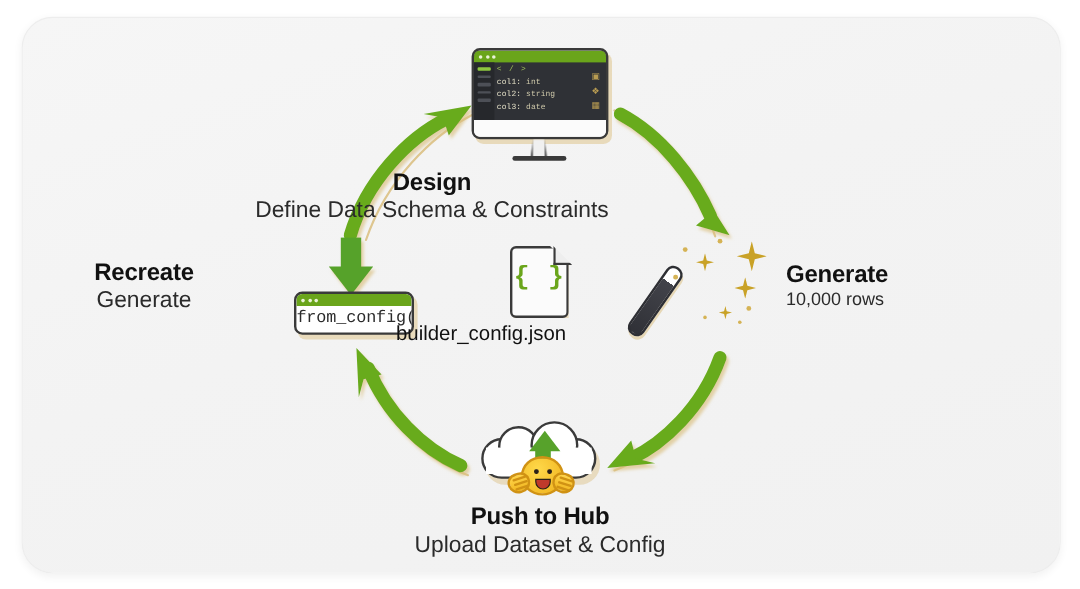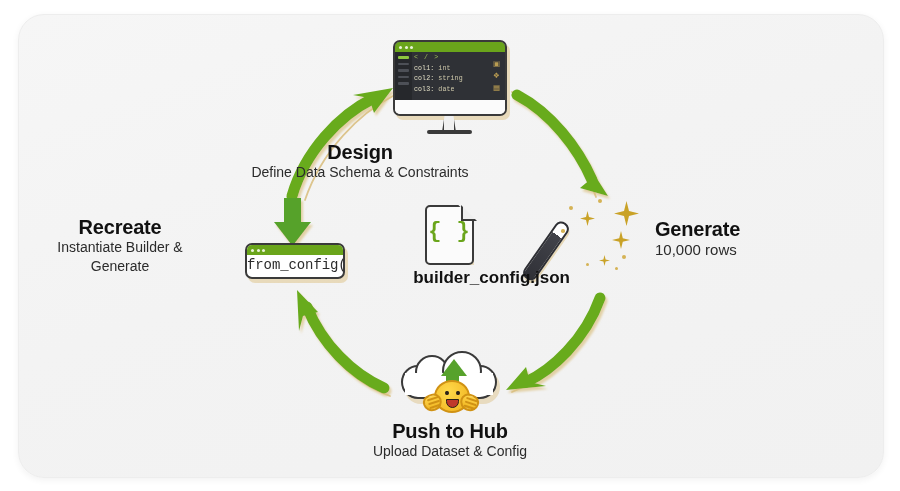--- a/index.html
+++ b/index.html
@@ -38,21 +38,21 @@
   
   .node-title {
     font-size: 20px;
     font-weight: bold;
     color: #111111;
     letter-spacing: -0.2px;
     line-height: 1.12;
     white-space: nowrap;
   }
   .node-sub {
-    font-size: 14px;
+    font-size: 19px;
     color: #2b2b2b;
     line-height: 1.32;
     white-space: nowrap;
   }
   .node-sub.small { font-size: 13px; }
 
   
   #design-text {
     left: 0; top: 141px; width: 720px;
     text-align: center;
@@ -216,23 +216,23 @@
     text-align: center;
     font-family: "Liberation Mono", monospace;
     font-size: 22px;
     font-weight: bold;
     color: #6aa51b;
     letter-spacing: 1px;
     line-height: 1;
   }
   #jsonfile-label {
     left: 330px; top: 268px; width: 240px;
-    text-align: right;
+    text-align: left;
     font-size: 17px;
-    font-weight: bold;
+    font-weight: normal;
     color: #111111;
     white-space: nowrap;
   }
 
   
   #wand { left: 552px; top: 193px; width: 105px; height: 100px; }
   .wand-stick {
     position: absolute;
     left: 6px; top: 30px;
     width: 15px; height: 68px;
@@ -486,21 +486,20 @@
             <i></i>
             <i></i>
           </div>
       </div>
       <div class="cw-code"><span>from_config(</span><span class="arg">url</span><span>)</span></div>
     </div>
   </div>
 
   <div class="abs" id="recreate-text">
     <div class="node-title">Recreate</div>
-    <div class="node-sub">Instantiate Builder &amp;</div>
     <div class="node-sub">Generate</div>
   </div>
 
   <div class="abs" id="jsonfile">
     <div class="file-shape"></div>
     <div class="file-fold"></div>
     <div class="file-braces">{ }</div>
   </div>
   <div class="abs" id="jsonfile-label">builder_config.json</div>
 

